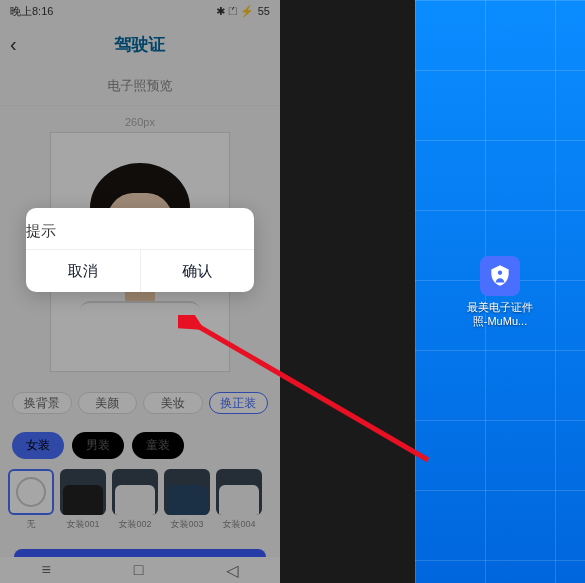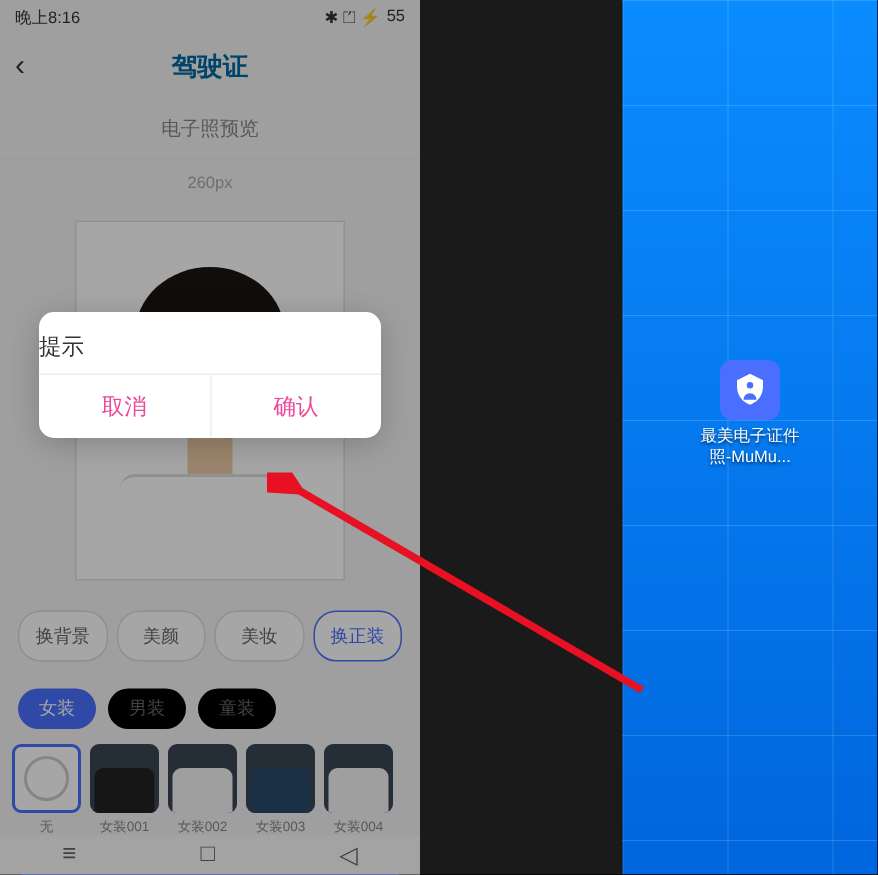--- a/index.html
+++ b/index.html
@@ -1,64 +1,64 @@
 <!DOCTYPE html>
 <html><head>
 <meta charset="utf-8">
 <style>
 *{margin:0;padding:0;box-sizing:border-box;font-family:-apple-system,"PingFang SC","Microsoft YaHei",sans-serif}
 body{width:585px;height:583px;overflow:hidden;display:flex;background:#000}
 .phone{width:280px;height:583px;background:#f5f5f5;position:relative}
 .gap{width:135px;height:583px;background:#1a1a1a}
 .desktop{flex:1;background:linear-gradient(180deg,#0a8cff 0%,#0066dd 100%);position:relative}
 .desk-grid{position:absolute;inset:0;background-image:linear-gradient(rgba(255,255,255,.15) 1px,transparent 1px),linear-gradient(90deg,rgba(255,255,255,.15) 1px,transparent 1px);background-size:70px 70px}
-.desk-icon{position:absolute;top:240px;left:50%;transform:translateX(-50%);width:68px;text-align:center}
+.desk-icon{position:absolute;top:256px;left:50%;transform:translateX(-50%);width:68px;text-align:center}
 .desk-icon .ic{width:40px;height:40px;margin:0 auto 4px;background:#4a6fff;border-radius:8px;display:flex;align-items:center;justify-content:center}
 .desk-icon .ic svg{width:26px;height:26px}
 .desk-icon .lbl{color:#fff;font-size:11px;text-shadow:0 1px 2px rgba(0,0,0,.6);line-height:1.3}
 .statusbar{height:22px;display:flex;justify-content:space-between;align-items:center;padding:1px 10px;font-size:11px;color:#333}
 .statusbar .r{display:flex;gap:4px;align-items:center}
 .header{height:44px;display:flex;align-items:center;position:relative}
 .back{position:absolute;left:10px;font-size:20px;color:#333}
 .title{flex:1;text-align:center;font-size:17px;font-weight:700;color:#0369a1}
 .tabs{display:flex;height:40px;border-bottom:1px solid #eee}
 .tab{flex:1;display:flex;align-items:center;justify-content:center;font-size:13px;color:#888}
 .tab.active{color:#4a6fff;border-bottom:2px solid #4a6fff;font-weight:500}
 .preview{padding:10px 30px;position:relative}
-.dim{text-align:center;font-size:11px;color:#aaa;margin-bottom:19px}
+.dim{text-align:center;font-size:11px;color:#aaa;margin-bottom:4px}
 .dimv{position:absolute;right:28px;top:50%;writing-mode:vertical-lr;font-size:11px;color:#aaa}
 .photo{width:180px;height:240px;margin:0 auto;background:#fff;border:1px solid #ddd;position:relative;overflow:hidden}
 .face{position:absolute;top:30px;left:50%;transform:translateX(-50%);width:120px;height:200px}
 .face .hair{width:100px;height:90px;background:#1a1410;border-radius:50% 50% 40% 40%;margin:0 auto}
 .face .skin{width:70px;height:85px;background:#f5d5b8;border-radius:40% 40% 45% 45%;margin:-60px auto 0;position:relative}
 .face .neck{width:30px;height:30px;background:#f0cdaa;margin:-5px auto 0}
 .face .shirt{width:120px;height:50px;background:#fff;border-top:2px solid #ddd;margin:-2px auto 0;border-radius:10px 10px 0 0}
 .tools{display:flex;gap:6px;padding:10px 12px;justify-content:space-between}
-.tool{flex:1;height:34px;border:1px solid #ddd;border-radius:15px;display:flex;align-items:center;justify-content:center;font-size:12px;color:#666;background:#fff}
+.tool{flex:1;height:22px;border:1px solid #ddd;border-radius:15px;display:flex;align-items:center;justify-content:center;font-size:12px;color:#666;background:#fff}
 .tool.active{border-color:#4a6fff;color:#4a6fff}
 .cats{display:flex;gap:8px;padding:8px 12px 0}
 .cat{padding:5px 14px;border-radius:14px;font-size:12px;color:#666;background:#000000}
-.cat.active{background:#4a6fff;color:#ffffff}
+.cat.active{background:#4a6fff;color:#000000}
 .thumbs{display:flex;gap:6px;padding:10px 8px}
 .thumb{width:46px;text-align:center}
 .thumb .img{width:46px;height:46px;border-radius:6px;background:#3a4555;margin-bottom:3px;display:flex;align-items:center;justify-content:center;position:relative;overflow:hidden}
 .thumb.none .img{background:#fff;border:2px solid #4a6fff}
 .thumb.none .img::after{content:"";width:26px;height:26px;border:2px solid #ccc;border-radius:50%;position:relative}
 .thumb .img .suit{width:40px;height:30px;background:#222;position:absolute;bottom:0;border-radius:6px 6px 0 0}
 .thumb .img .suit.white{background:#f5f5f5}
 .thumb .img .suit.blue{background:#2a4a6a}
 .thumb .lbl{font-size:9px;color:#888}
 .savebtn{margin:8px 14px;height:42px;background:#3d5bff;border-radius:8px;display:flex;align-items:center;justify-content:center;color:#fff;font-size:15px}
 .navbar{position:absolute;bottom:0;left:0;right:0;height:26px;background:#fafafa;display:flex;justify-content:space-around;align-items:center;color:#666}
 .overlay{position:absolute;inset:0;background:rgba(0,0,0,.35)}
 .dialog{position:absolute;top:208px;left:26px;right:26px;background:#fff;border-radius:10px;overflow:hidden;box-shadow:0 4px 20px rgba(0,0,0,.2)}
 .dlg-title{text-align:left;padding:14px 0 8px;font-size:15px;color:#333}
 .dlg-body{padding:4px 22px 18px;text-align:center;font-size:13px;color:#444;line-height:1.6}
 .dlg-btns{display:flex;border-top:1px solid #eee}
-.dlg-btn{flex:1;height:42px;display:flex;align-items:center;justify-content:center;font-size:15px;color:#ec4899}
+.dlg-btn{flex:1;height:42px;display:flex;align-items:center;justify-content:center;font-size:15px;color:#0f172a}
 .dlg-btn:first-child{border-right:1px solid #eee}
 .arrow{position:absolute;top:315px;left:178px;width:260px;height:150px;pointer-events:none;z-index:99}
 </style>
 </head>
 <body>
 
 <div class="phone">
   <div class="statusbar">
     <span>晚上8:16</span>
     <span class="r">✱ ⏍ ⚡ <span>55</span></span>

